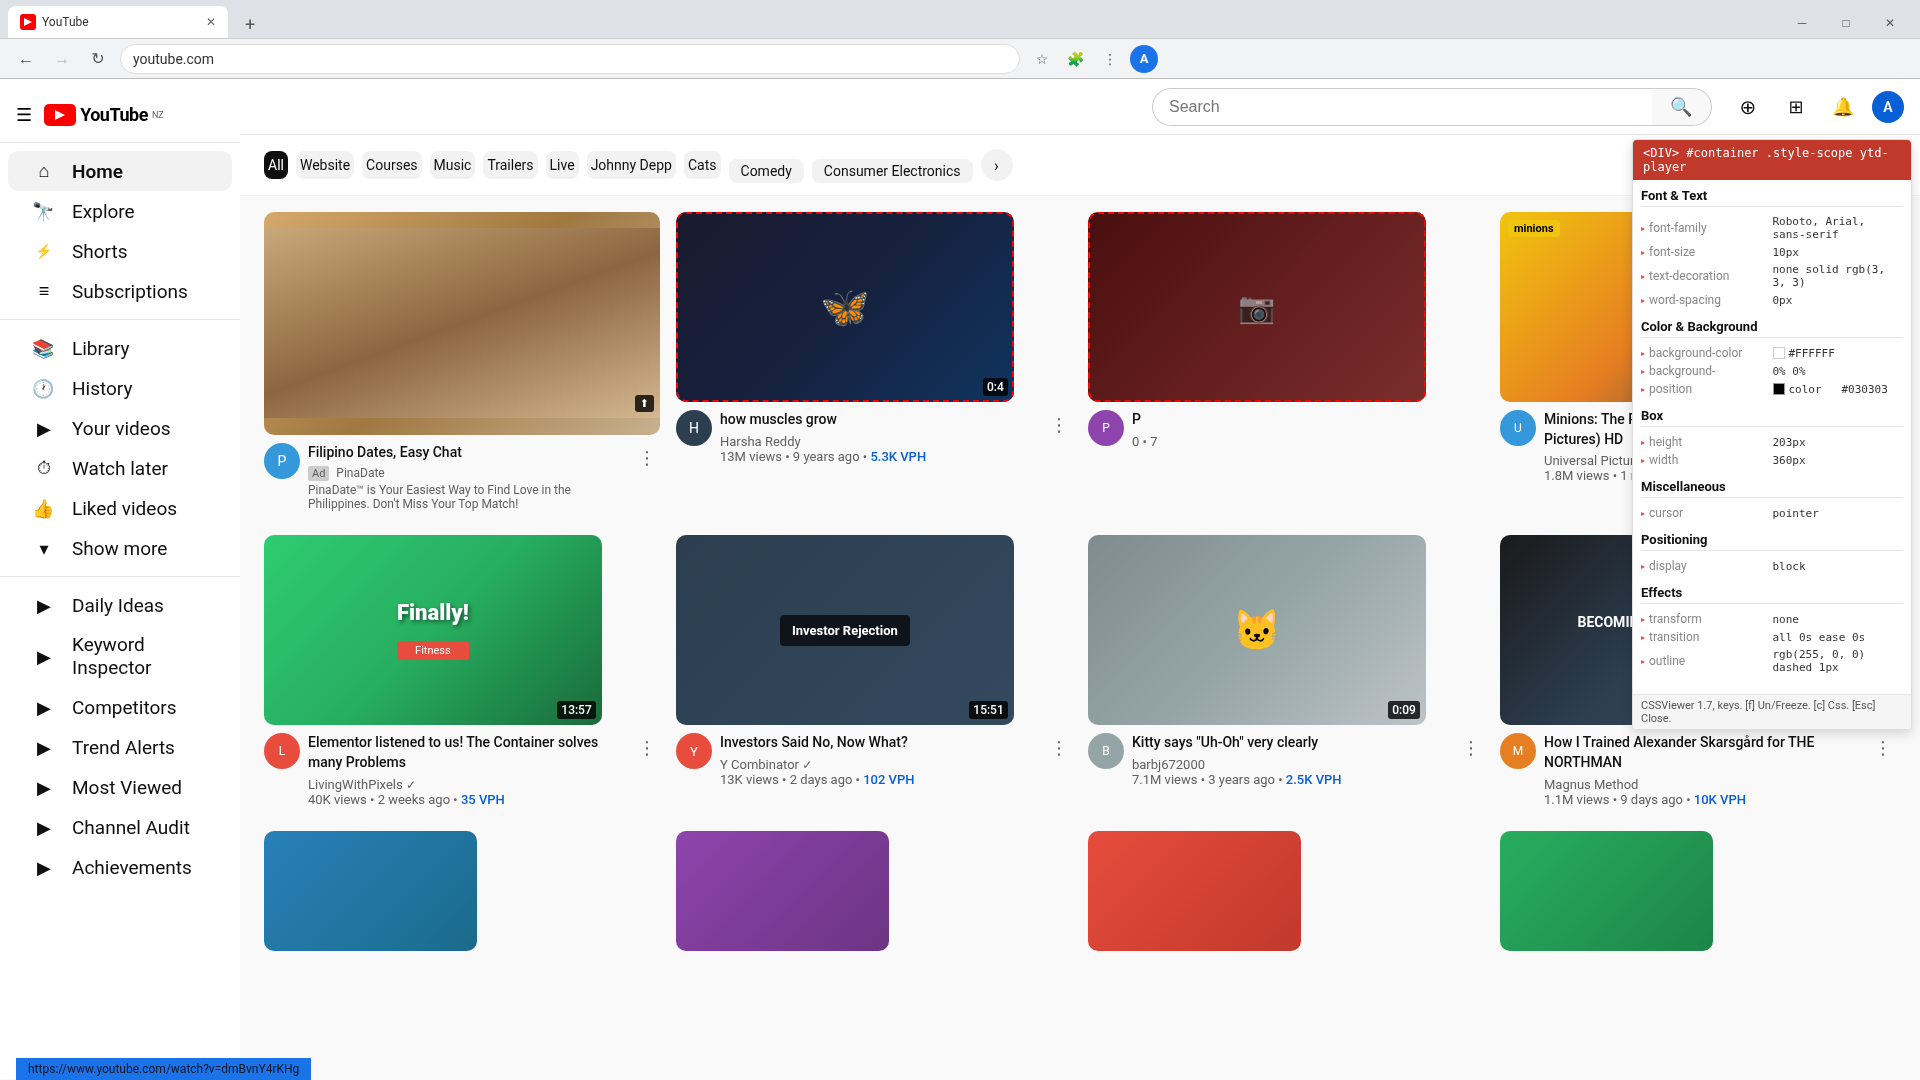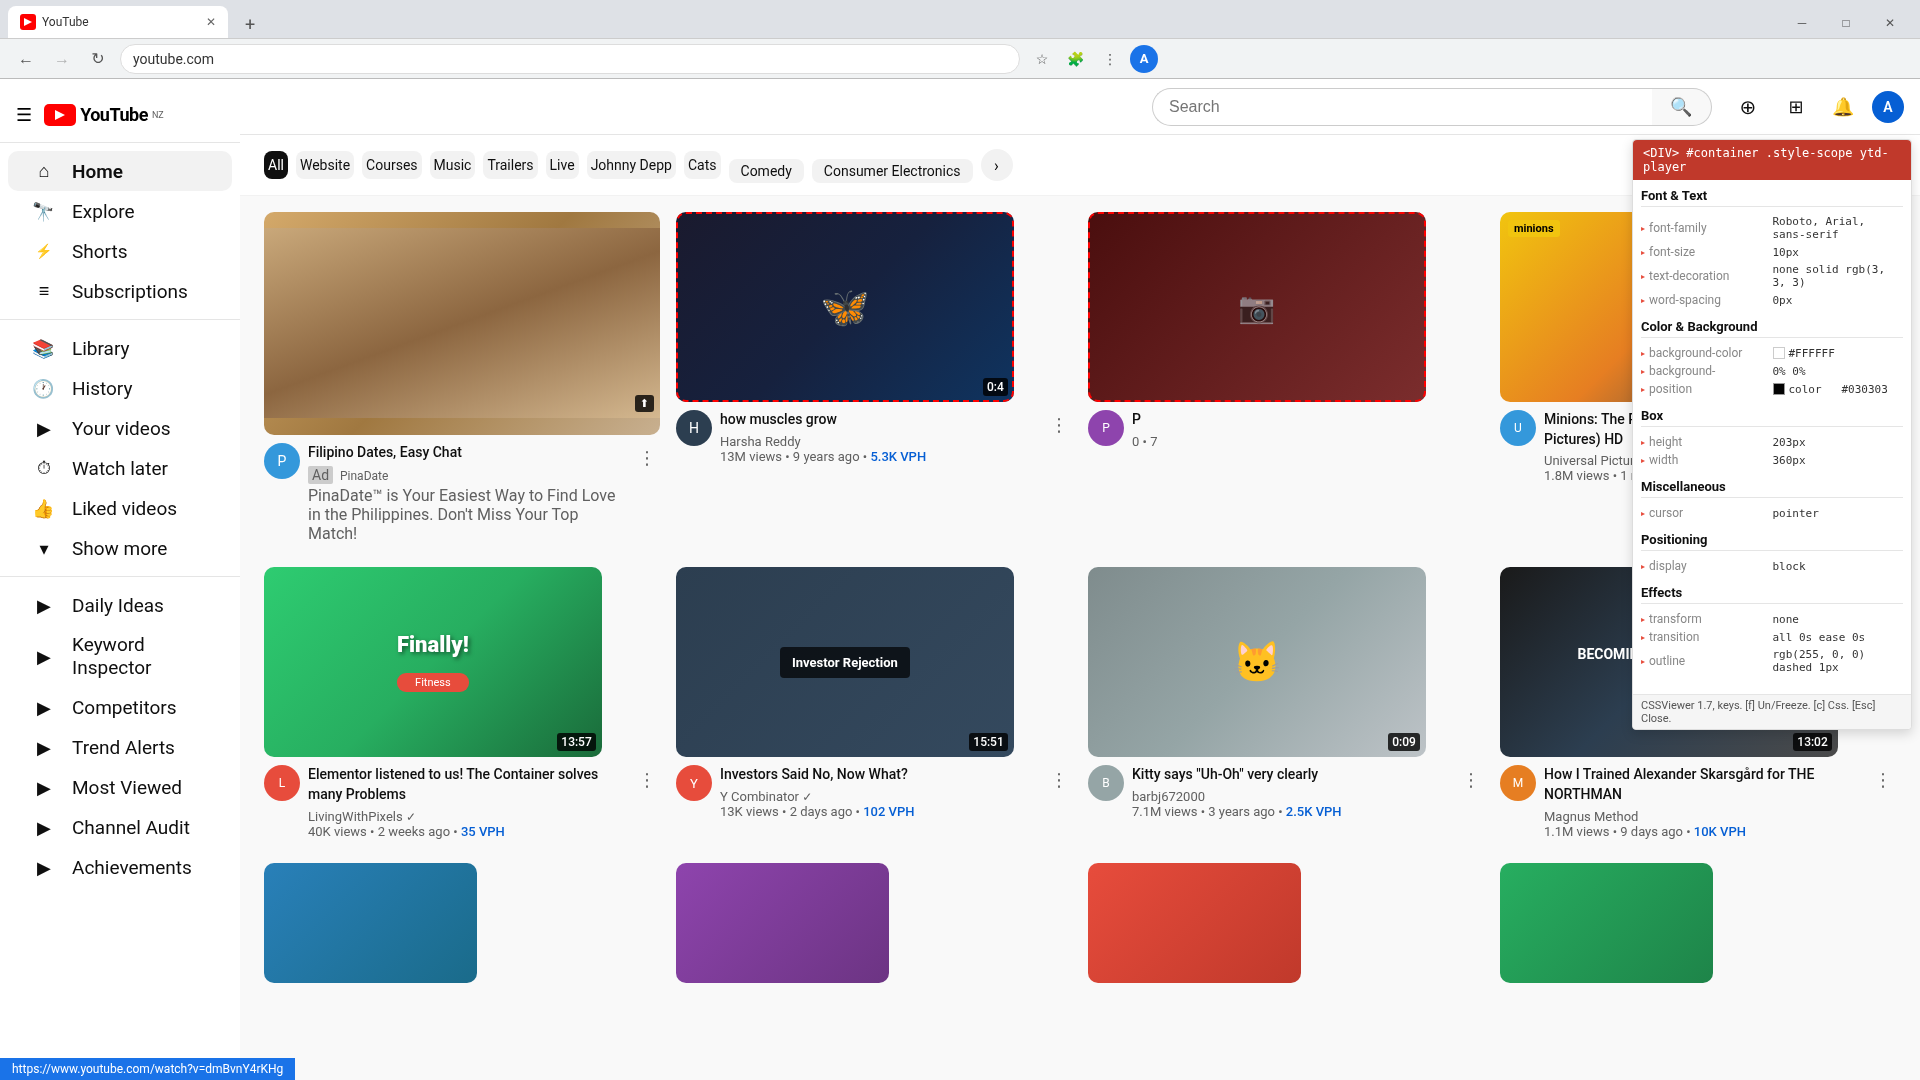--- a/index.html
+++ b/index.html
@@ -45,37 +45,37 @@
     .video-thumb { position: relative; border-radius: 10px; overflow: hidden; aspect-ratio: 16/9; background: #000; }
     .video-duration { position: absolute; bottom: 6px; right: 6px; background: rgba(0,0,0,0.8); color: #fff; font-size: 12px; padding: 2px 4px; border-radius: 3px; font-weight: 500; }
     .video-info { display: flex; gap: 8px; padding: 8px 0; }
     .video-avatar { width: 36px; height: 36px; border-radius: 50%; flex-shrink: 0; }
     .video-meta { flex: 1; }
     .video-title { font-size: 14px; font-weight: 500; color: #0f0f0f; line-height: 1.4; margin-bottom: 4px; display: -webkit-box; -webkit-line-clamp: 2; -webkit-box-orient: vertical; overflow: hidden; }
     .video-channel { font-size: 13px; color: #606060; }
     .video-stats { font-size: 13px; color: #606060; }
     .video-vph { color: #065fd4; font-weight: 500; }
     .video-menu { font-size: 18px; color: #606060; cursor: pointer; padding: 4px; }
-    .ad-badge { background: #ccc; color: #606060; font-size: 14px; padding: 1px 4px; border-radius: 2px; display: inline-block; margin-right: 4px; }
+    .ad-badge { background: #ccc; color: #606060; font-size: 11px; padding: 1px 4px; border-radius: 2px; display: inline-block; margin-right: 4px; }
 
     
     .css-inspector { position: absolute; top: 60px; right: 8px; width: 280px; background: #fff; border: 1px solid #ddd; border-radius: 4px; box-shadow: 0 4px 12px rgba(0,0,0,0.15); z-index: 1000; font-size: 12px; }
     .inspector-header { background: #c0392b; color: #fff; padding: 6px 10px; font-size: 12px; font-family: monospace; border-radius: 4px 4px 0 0; }
     .inspector-body { padding: 8px; }
     .inspector-section { margin-bottom: 10px; }
     .inspector-section-title { font-weight: 700; color: #0f0f0f; font-size: 13px; margin-bottom: 6px; border-bottom: 1px solid #e5e5e5; padding-bottom: 3px; }
     .inspector-row { display: grid; grid-template-columns: 1fr 1fr; gap: 1px; padding: 2px 0; }
     .inspector-key { color: #888; display: flex; align-items: center; gap: 4px; }
     .inspector-key::before { content: '▸'; font-size: 8px; color: #e74c3c; }
     .inspector-val { color: #333; font-family: monospace; font-size: 11px; display: flex; align-items: center; gap: 4px; }
     .color-swatch { width: 12px; height: 12px; display: inline-block; border: 1px solid #999; flex-shrink: 0; }
     .inspector-footer { background: #f5f5f5; padding: 4px 8px; font-size: 11px; color: #555; border-top: 1px solid #e5e5e5; border-radius: 0 0 4px 4px; }
 
     
-    .status-bar { position: fixed; bottom: 0; left: 0; background: #1a73e8; color: #ffffff; padding: 4px 12px; font-size: 12px; z-index: 9999; }
+    .status-bar { position: fixed; bottom: 0; left: 16px; background: #1a73e8; color: #0f172a; padding: 4px 12px; font-size: 12px; z-index: 9999; }
 
     
     .thumb-highlight { outline: 2px dashed red; outline-offset: -2px; }
 
     .verified-badge { color: #606060; font-size: 12px; }
     .page-layout { display: flex; height: calc(1080px - 80px); }
   </style>
 </head>
 <body>
 
@@ -238,21 +238,21 @@
           <div class="video-thumb" style="background: linear-gradient(135deg, #d4a96a 0%, #a07840 50%, #c8b090 100%); display:flex; align-items:center; justify-content:center;">
             <div style="width:100%; height:190px; background: linear-gradient(160deg,#c9a87a,#8c6640,#d4b890); position:relative;">
               <div style="position:absolute; bottom:6px; right:6px; background:rgba(0,0,0,0.8); color:#fff; font-size:11px; padding:2px 5px; border-radius:3px;">⬆</div>
             </div>
           </div>
           <div class="video-info">
             <div class="video-avatar" style="background:#3498db; width:36px; height:36px; border-radius:50%; display:flex; align-items:center; justify-content:center; color:#fff; font-size:14px; flex-shrink:0;">P</div>
             <div class="video-meta">
               <div class="video-title">Filipino Dates, Easy Chat</div>
               <div style="font-size:12px; color:#606060;"><span class="ad-badge">Ad</span> PinaDate</div>
-              <div style="font-size:16px; color:#606060; margin-top:2px;">PinaDate™ is Your Easiest Way to Find Love in the Philippines. Don't Miss Your Top Match!</div>
+              <div style="font-size:12px; color:#606060; margin-top:2px;">PinaDate™ is Your Easiest Way to Find Love in the Philippines. Don't Miss Your Top Match!</div>
             </div>
             <div class="video-menu">⋮</div>
           </div>
         </div>
 
         <div class="video-card">
           <div class="video-thumb thumb-highlight" style="background:linear-gradient(135deg,#1a1a2e,#16213e,#0f3460); height:190px; display:flex; align-items:center; justify-content:center; position:relative;">
             <div style="font-size:40px; color:#e74c3c;">🦋</div>
             <div class="video-duration">0:4</div>
           </div>
@@ -296,21 +296,21 @@
               <div class="video-stats">1.8M views • 1 month ago • <span class="video-vph">435 VPH</span></div>
             </div>
             <div class="video-menu">⋮</div>
           </div>
         </div>
 
         <div class="video-card">
           <div class="video-thumb" style="background:linear-gradient(135deg,#2ecc71,#27ae60,#1a6b3a); height:190px; display:flex; align-items:center; justify-content:center; position:relative;">
             <div style="text-align:center; color:white; padding:10px;">
               <div style="font-size:22px; font-weight:900; color:#fff; text-shadow:2px 2px 4px rgba(0,0,0,0.5);">Finally!</div>
-              <div style="font-size:11px; background:#e74c3c; color:white; padding:3px 8px; border-radius:9px; margin-top:16px;">Fitness</div>
+              <div style="font-size:11px; background:#e74c3c; color:white; padding:3px 8px; border-radius:3px; margin-top:16px;">Fitness</div>
             </div>
             <div class="video-duration">13:57</div>
           </div>
           <div class="video-info">
             <div class="video-avatar" style="background:#e74c3c; width:36px; height:36px; border-radius:50%; display:flex; align-items:center; justify-content:center; color:#fff; font-size:12px; flex-shrink:0;">L</div>
             <div class="video-meta">
               <div class="video-title">Elementor listened to us! The Container solves many Problems</div>
               <div class="video-channel">LivingWithPixels <span class="verified-badge">✓</span></div>
               <div class="video-stats">40K views • 2 weeks ago • <span class="video-vph">35 VPH</span></div>
             </div>

